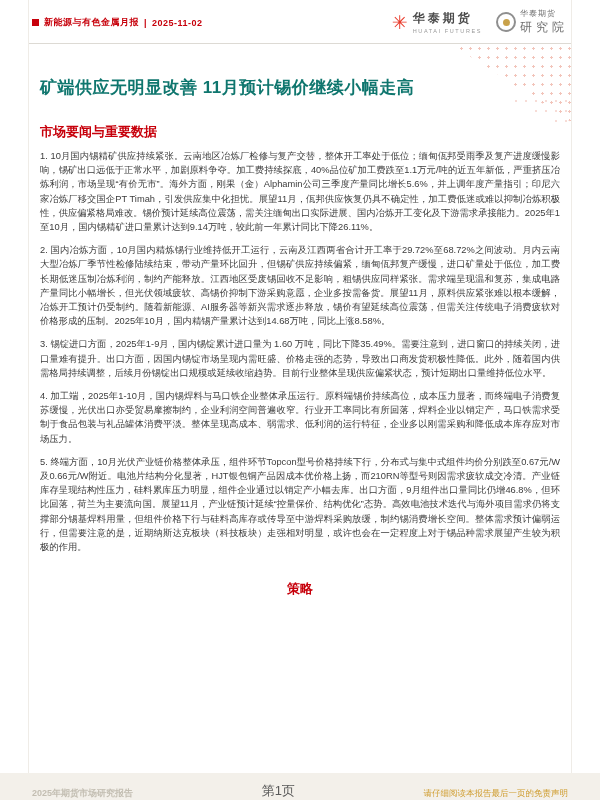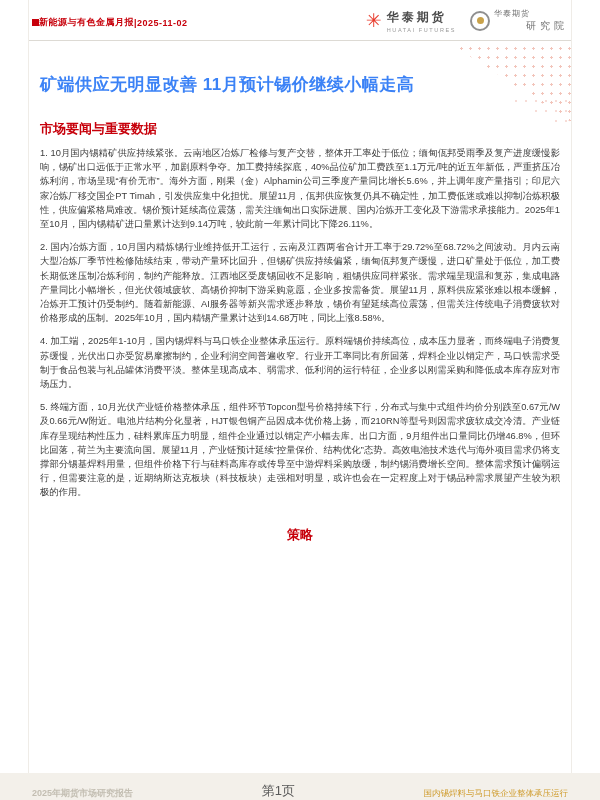--- a/index.html
+++ b/index.html
@@ -4,53 +4,53 @@
 <style>
   * { box-sizing: border-box; }
   html,body { margin:0; padding:0; background:#ffffff; }
   body { font-family: "Liberation Sans", "DejaVu Sans", sans-serif; }
   .page { position:relative; width:600px; height:800px; background:#fff; overflow:hidden; margin:0 auto; }
   .frame { position:absolute; top:0; bottom:0; left:28px; right:28px;
            border-left:1px solid #efece7; border-right:1px solid #efece7; pointer-events:none; }
 
   
   .topbar { display:flex; justify-content:space-between; align-items:flex-start; padding:8px 32px 0 32px; }
-  .topbar-left { display:flex; align-items:center; margin-top:8px; }
+  .topbar-left { display:flex; align-items:center; gap:5px; margin-top:8px; }
   .bullet { width:7px; height:7px; background:#c7000b; display:inline-block; }
   .report-type, .report-date, .sep { color:#c7000b; font-weight:bold; font-size:9px; letter-spacing:.5px; }
   .topbar-right { display:flex; align-items:center; gap:14px; }
   .logo-huatai { display:flex; align-items:center; gap:5px; }
   .logo-mark { color:#e8392a; font-size:19px; line-height:19px; }
   .logo-text { display:flex; flex-direction:column; }
   .logo-cn { font-size:12px; font-weight:bold; color:#4a4a4a; letter-spacing:3px; }
   .logo-en { font-size:5.5px; color:#9a9a9a; letter-spacing:1.6px; margin-top:1px; }
   .logo-institute { display:flex; align-items:center; gap:4px; }
   .inst-circle { width:20px; height:20px; border:2px solid #8f8f8f; border-radius:50%;
                  display:flex; align-items:center; justify-content:center; }
   .inst-dot { width:7px; height:7px; background:#c9a24a; border-radius:50%; }
   .inst-text { display:flex; flex-direction:column; }
   .inst-l1 { font-size:8px; color:#6f6f6f; letter-spacing:1px; }
-  .inst-l2 { font-size:10px; color:#6f6f6f; letter-spacing:4px;margin-left:32px; }
+  .inst-l2 { font-size:12px; color:#6f6f6f; letter-spacing:4px; }
 
   .divider { border:0; border-top:1px solid #dddad4; margin:7px 28px 0 28px; }
 
   
   .dots { position:absolute; top:44px; right:29px; width:150px; height:78px;
           background-image: radial-gradient(#f0b9ae 1px, transparent 1.3px);
           background-size: 9px 9px;
           clip-path: polygon(100% 0, 100% 100%, 20% 0);
           opacity:.85; pointer-events:none; }
   .dots2 { position:absolute; top:96px; right:29px; width:70px; height:34px;
           background-image: radial-gradient(#f3cdc5 1px, transparent 1.3px);
           background-size: 10px 10px;
           clip-path: polygon(100% 0, 100% 100%, 0 0);
           opacity:.7; pointer-events:none; }
 
   
-  .title { color:#3b82f6; font-size:17px; font-weight:bold; margin:32px 40px 0 40px; letter-spacing:.5px; }
+  .title { color:#0f766e; font-size:17px; font-weight:bold; margin:32px 40px 0 40px; letter-spacing:.5px; }
   .content { padding:0 40px; }
   .section-heading { color:#c7000b; font-size:13px; font-weight:bold; margin:24px 0 8px 0; }
   .para { font-size:9.3px; color:#3c3c3c; line-height:14.2px; text-align:justify; margin:0 0 9px 0; }
   .section-heading.strategy { margin-top:26px;text-align:center; }
 
   
   .footer { position:absolute; left:0; right:0; bottom:0; height:27px; background:#f3f0ea;
             display:flex; align-items:flex-end; justify-content:space-between; padding:0 32px; }
   .footer-left { color:#c3beb2; font-size:9px; font-weight:bold; }
   .footer-center { color:#5a5a5a; font-size:13px; }
@@ -93,23 +93,24 @@
 
   <div class="dots"></div>
   <div class="dots2"></div>
 
   <h1 class="title">矿端供应无明显改善 11月预计锡价继续小幅走高</h1>
 
   <div class="content">
     <h2 class="section-heading">市场要闻与重要数据</h2>
     <p class="para">1. 10月国内锡精矿供应持续紧张。云南地区冶炼厂检修与复产交替，整体开工率处于低位；缅甸佤邦受雨季及复产进度缓慢影响，锡矿出口远低于正常水平，加剧原料争夺。加工费持续探底，40%品位矿加工费跌至1.1万元/吨的近五年新低，严重挤压冶炼利润，市场呈现“有价无市”。海外方面，刚果（金）Alphamin公司三季度产量同比增长5.6%，并上调年度产量指引；印尼六家冶炼厂移交国企PT Timah，引发供应集中化担忧。展望11月，佤邦供应恢复仍具不确定性，加工费低迷或难以抑制冶炼积极性，供应偏紧格局难改。锡价预计延续高位震荡，需关注缅甸出口实际进展、国内冶炼开工变化及下游需求承接能力。2025年1至10月，国内锡精矿进口量累计达到9.14万吨，较此前一年累计同比下降26.11%。</p>
     <p class="para">2. 国内冶炼方面，10月国内精炼锡行业维持低开工运行，云南及江西两省合计开工率于29.72%至68.72%之间波动。月内云南大型冶炼厂季节性检修陆续结束，带动产量环比回升，但锡矿供应持续偏紧，缅甸佤邦复产缓慢，进口矿量处于低位，加工费长期低迷压制冶炼利润，制约产能释放。江西地区受废锡回收不足影响，粗锡供应同样紧张。需求端呈现温和复苏，集成电路产量同比小幅增长，但光伏领域疲软、高锡价抑制下游采购意愿，企业多按需备货。展望11月，原料供应紧张难以根本缓解，冶炼开工预计仍受制约。随着新能源、AI服务器等新兴需求逐步释放，锡价有望延续高位震荡，但需关注传统电子消费疲软对价格形成的压制。2025年10月，国内精锡产量累计达到14.68万吨，同比上涨8.58%。</p>
+    <p class="para">3. 锡锭进口方面，2025年1-9月，国内锡锭累计进口量为 1.60 万吨，同比下降35.49%。需要注意到，进口窗口的持续关闭，进口量难有提升。出口方面，因国内锡锭市场呈现内需旺盛、价格走强的态势，导致出口商发货积极性降低。此外，随着国内供需格局持续调整，后续月份锡锭出口规模或延续收缩趋势。目前行业整体呈现供应偏紧状态，预计短期出口量维持低位水平。</p>
     <p class="para">4. 加工端，2025年1-10月，国内锡焊料与马口铁企业整体承压运行。原料端锡价持续高位，成本压力显著，而终端电子消费复苏缓慢，光伏出口亦受贸易摩擦制约，企业利润空间普遍收窄。行业开工率同比有所回落，焊料企业以销定产，马口铁需求受制于食品包装与礼品罐体消费平淡。整体呈现高成本、弱需求、低利润的运行特征，企业多以刚需采购和降低成本库存应对市场压力。</p>
     <p class="para">5. 终端方面，10月光伏产业链价格整体承压，组件环节Topcon型号价格持续下行，分布式与集中式组件均价分别跌至0.67元/W及0.66元/W附近。电池片结构分化显著，HJT银包铜产品因成本优价格上扬，而210RN等型号则因需求疲软成交冷清。产业链库存呈现结构性压力，硅料累库压力明显，组件企业通过以销定产小幅去库。出口方面，9月组件出口量同比仍增46.8%，但环比回落，荷兰为主要流向国。展望11月，产业链预计延续“控量保价、结构优化”态势。高效电池技术迭代与海外项目需求仍将支撑部分锡基焊料用量，但组件价格下行与硅料高库存或传导至中游焊料采购放缓，制约锡消费增长空间。整体需求预计偏弱运行，但需要注意的是，近期纳斯达克板块（科技板块）走强相对明显，或许也会在一定程度上对于锡品种需求展望产生较为积极的作用。</p>
     <h2 class="section-heading strategy">策略</h2>
   </div>
 
   <footer class="footer">
     <span class="footer-left">2025年期货市场研究报告</span>
     <span class="footer-center">第1页</span>
-    <span class="footer-right">国内锡焊料与马口铁企业整体承压运行</span>
+    <span class="footer-right">请仔细阅读本报告最后一页的免责声明</span>
   </footer>
 </div>
 
 </body></html>

